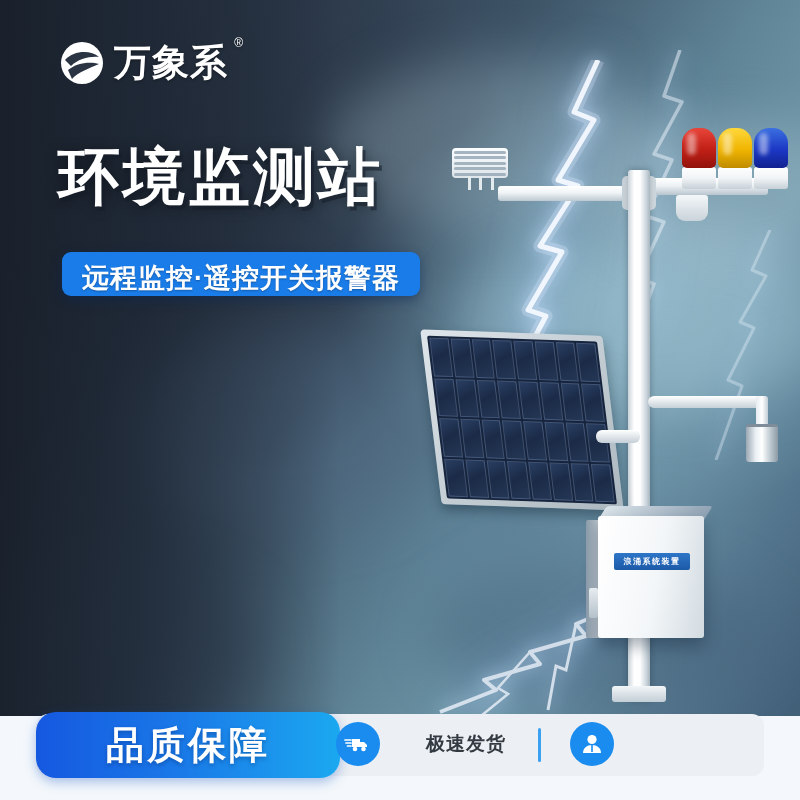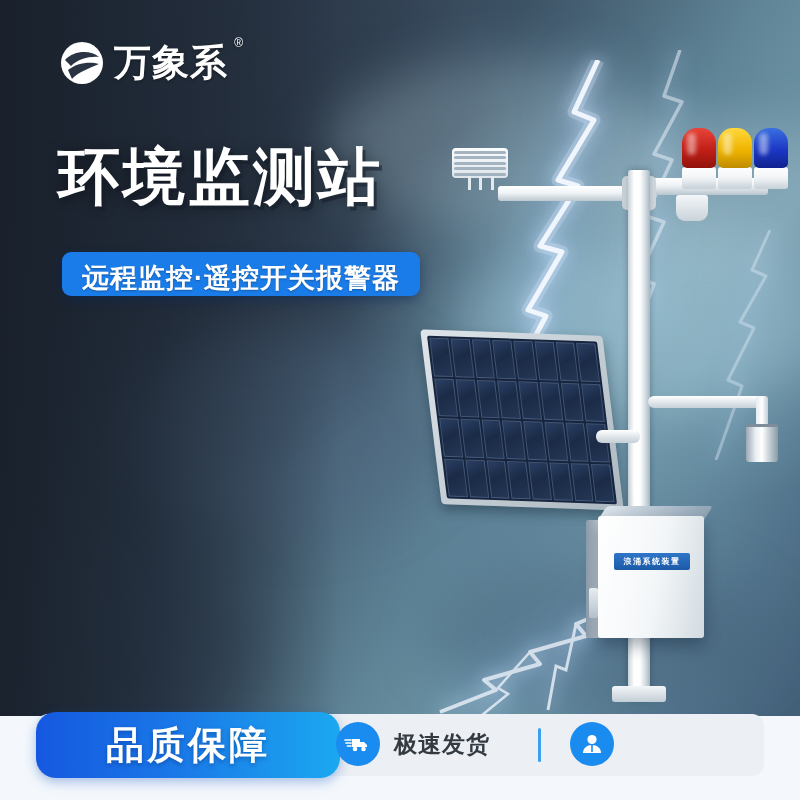--- a/index.html
+++ b/index.html
@@ -136,21 +136,21 @@
     background:#eceff3; border-radius:12px; }
   .qbadge { position:absolute; left:36px; top:712px; width:304px; height:66px;
     background:linear-gradient(90deg,#1558e0 0%,#1a7ae8 48%,#1ba8f0 100%);
     border-radius:20px; display:flex; align-items:center; justify-content:center;
     box-shadow:0 4px 12px rgba(18,80,190,.35); }
   .qbadge span { font-size:38px; font-weight:900; color:#fff; letter-spacing:3px;
     text-shadow:0 2px 4px rgba(0,40,110,.4); }
   .tile { position:absolute; top:722px; display:flex; align-items:center; gap:14px; }
   .tile .circ { width:44px; height:44px; border-radius:50%; background:#1a8cf0;
     display:flex; align-items:center; justify-content:center; }
-  .tile .lab { font-size:23px; font-weight:700; color:#333a42; letter-spacing:1px; }
+  .tile .lab { font-size:19px; font-weight:700; color:#333a42; letter-spacing:1px;margin-left:32px; }
   .t1 { left:336px; }
   .t2 { left:570px; }
   .vdiv { position:absolute; left:538px; top:728px; width:3px; height:34px;
     background:#3aa0f2; border-radius:2px; }
 </style>
 </head>
 <body>
 
 <div id="poster">
 

